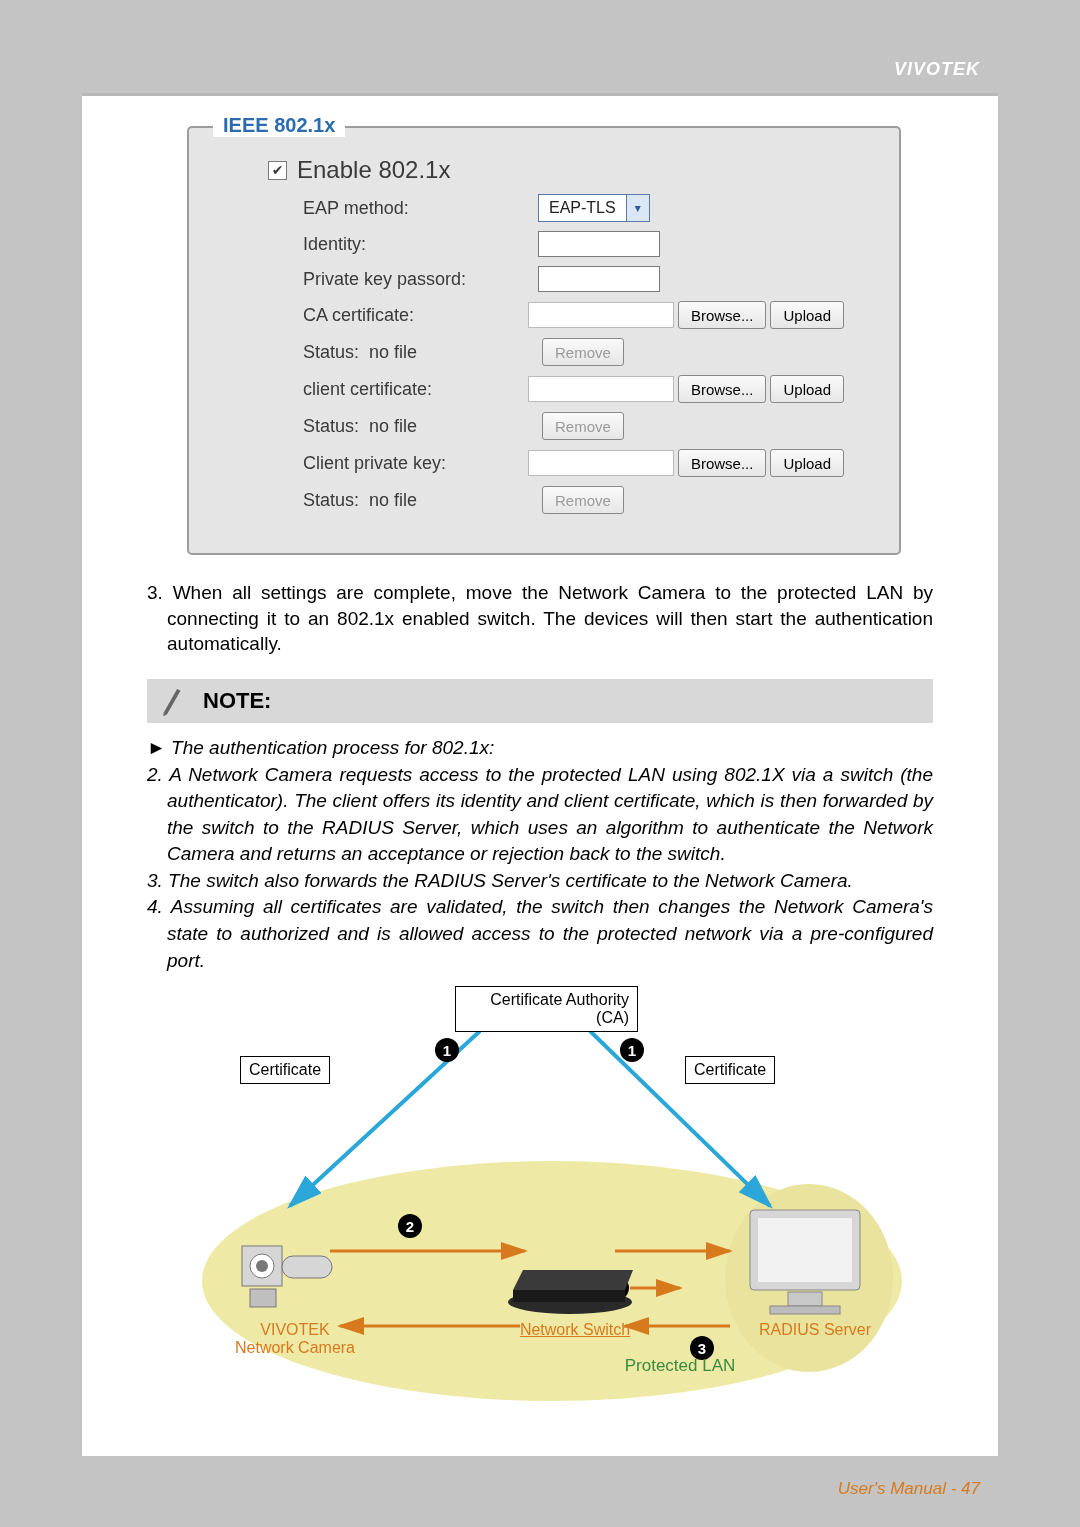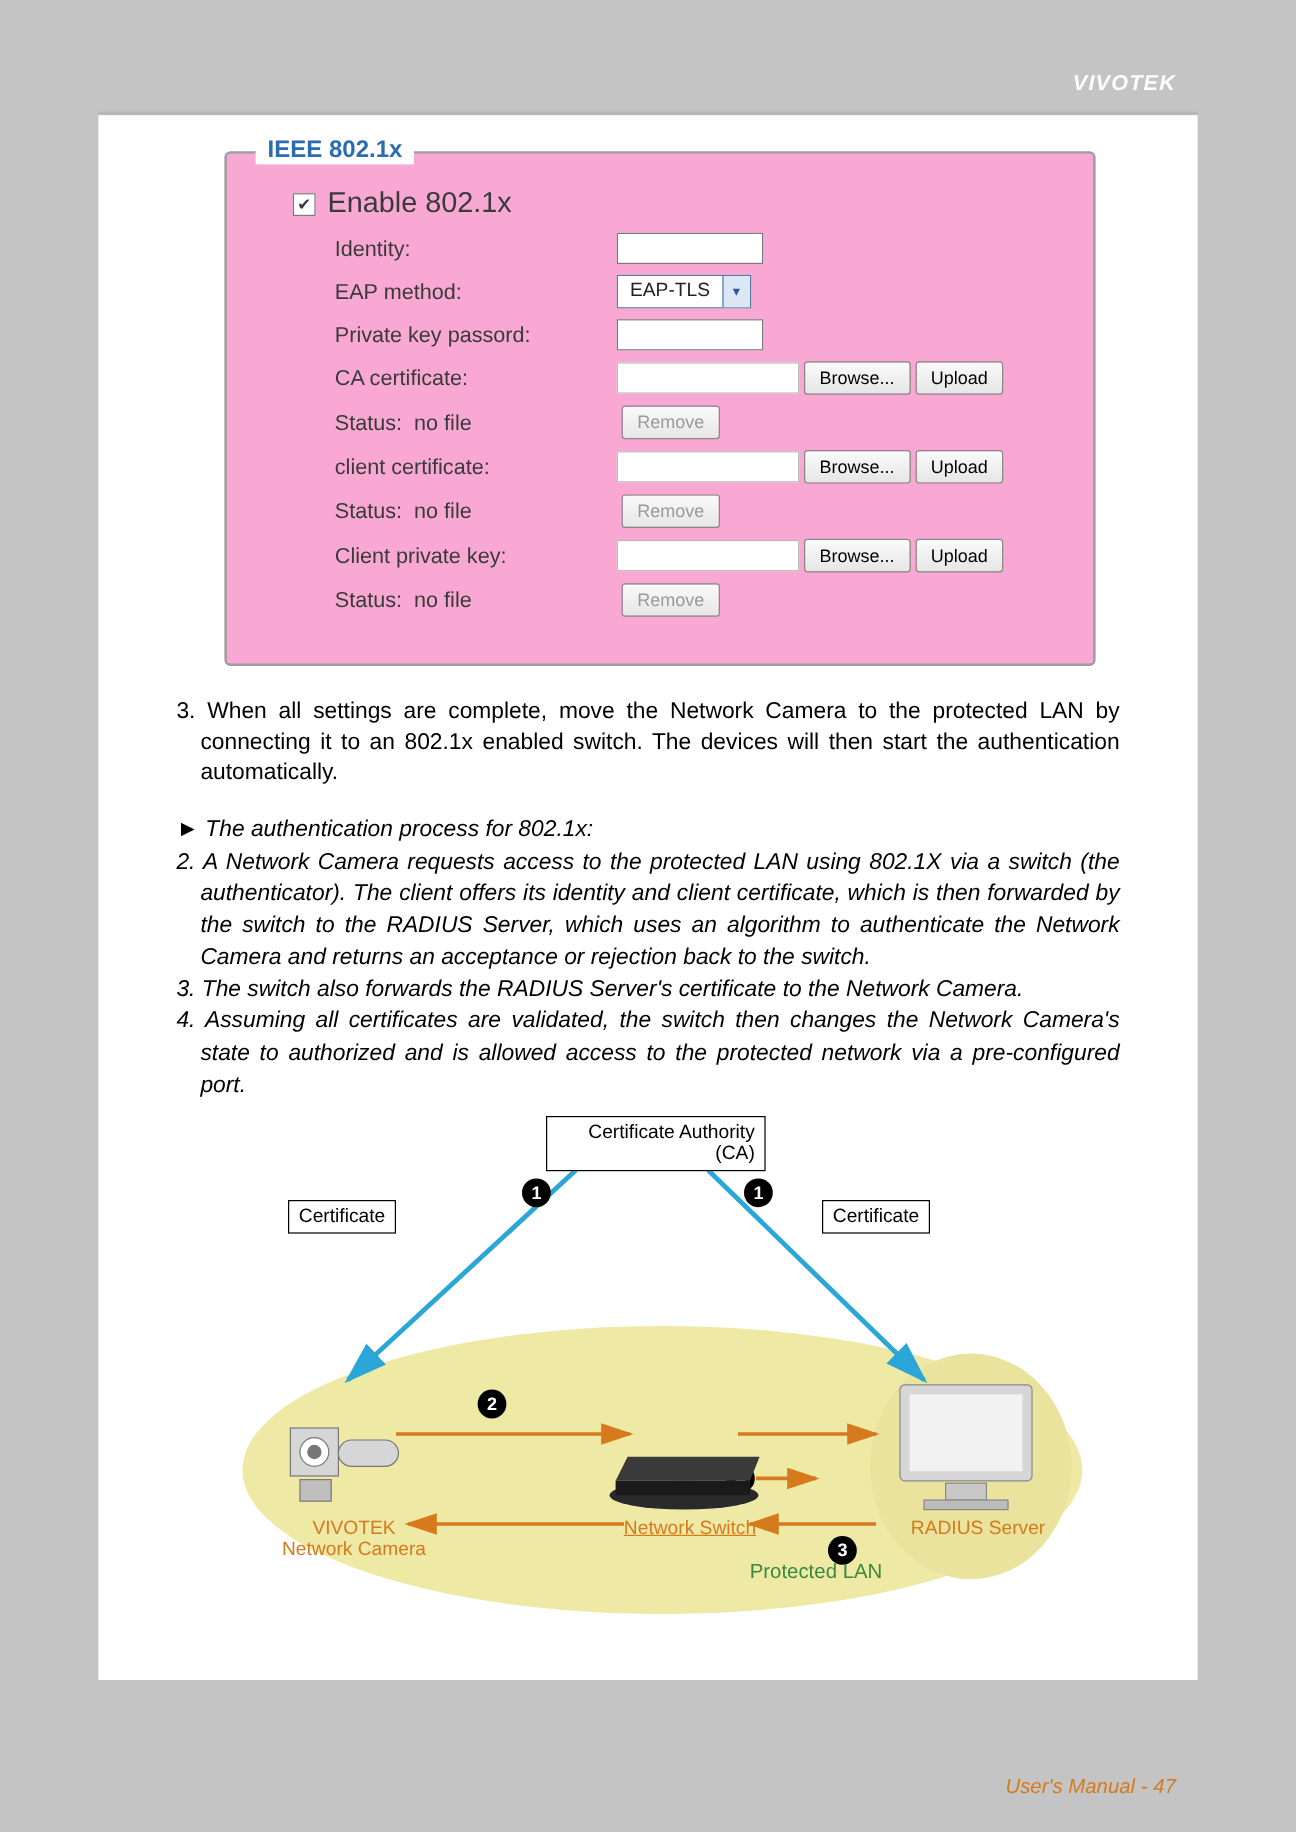--- a/index.html
+++ b/index.html
@@ -2,21 +2,21 @@
 <html><head>
 <meta charset="utf-8">
 <style>
   html,body{margin:0;padding:0;font-family:Arial,Helvetica,sans-serif;background:#c4c4c4;color:#000;}
   .page{width:976px;min-height:1527px;margin:0 auto;box-sizing:border-box;padding:55px 0 0 0;position:relative;}
   .sheet{background:#fff;margin:0 30px;padding:0 0 40px 0;}
   .brand-bar{height:38px;position:relative;}
   .brand{position:absolute;right:48px;top:4px;font-style:italic;font-weight:bold;color:#fff;letter-spacing:1px;font-size:18px;}
   .grey-strip{height:3px;background:#b7b7b7;margin:0 30px;}
   .content{padding:30px 50px 0 50px;}
-  .panel{border:2px solid #9c9c9c;border-radius:5px;padding:28px 55px 30px 55px;position:relative;margin:0 35px 25px 55px;background:#f9a8d4;}
+  .panel{border:2px solid #9c9c9c;border-radius:5px;padding:28px 55px 30px 79px;position:relative;margin:0 47px 25px 55px;background:#e5e5e5;}
   .panel-legend{position:absolute;top:-14px;left:24px;background:#fff;padding:0 10px;color:#2b6cb0;font-weight:bold;font-size:20px;}
   .row{display:flex;align-items:center;margin:9px 0;}
   .chk-row{margin:0 0 10px 0;}
   .chk{width:17px;height:17px;border:1px solid #7a7a7a;background:#fff;display:inline-flex;align-items:center;justify-content:center;margin-right:10px;font-size:14px;color:#3a3a3a;}
   .chk-label{font-size:24px;color:#3a3a3a;}
   .lbl{width:270px;font-size:18px;color:#3a3a3a;padding-left:35px;box-sizing:border-box;}
   .file-input{width:150px;height:24px;border:1px solid #bbb;background:#fff;}
   .text-input{width:120px;height:24px;border:1px solid #7a7a7a;background:#fff;}
   .select{display:inline-flex;align-items:center;border:1px solid #5a7aa6;height:26px;background:#fff;}
   .select-val{padding:0 10px;font-size:16px;color:#222;}
@@ -55,33 +55,33 @@
 
       <div class="panel">
         <div class="panel-legend">IEEE 802.1x</div>
 
         <div class="row chk-row">
           <span class="chk">✔</span>
           <span class="chk-label">Enable 802.1x</span>
         </div>
 
         <div class="row">
-          <div class="lbl">Identity:</div>
-          <div class="text-input"></div>
-        </div>
-
-        <div class="row">
           <div class="lbl">EAP method:</div>
           <div class="select">
             <span class="select-val">EAP-TLS</span>
             <span class="select-btn">▾</span>
           </div>
         </div>
 
         <div class="row">
+          <div class="lbl">Identity:</div>
+          <div class="text-input"></div>
+        </div>
+
+        <div class="row">
           <div class="lbl">Private key passord:</div>
           <div class="text-input"></div>
         </div>
 
         <div class="row">
           <div class="lbl">CA certificate:</div>
           <div class="file-input"></div>
           <span class="btn">Browse...</span>
           <span class="btn">Upload</span>
         </div>
@@ -114,20 +114,29 @@
         <div class="row">
           <div class="lbl">
             <span>Status:</span>&nbsp;&nbsp;<span>no file</span>
           </div>
           <span class="btn disabled">Remove</span>
         </div>
       </div>
 
       <p class="para" style="text-indent:-20px;padding-left:20px;">3. When all settings are complete, move the Network Camera to the protected LAN by connecting it to an 802.1x enabled switch. The devices will then start the authentication automatically.</p>
 
+      <div class="note-bar">
+        <span class="note-icon">
+          <svg viewBox="0 0 40 40" width="34" height="34">
+              <path d="M10 34 L26 6 L30 8 L14 36 Z" fill="#666"></path>
+              <path d="M10 34 L14 36 L10 38 Z" fill="#666"></path>
+            </svg>
+        </span>
+        <span class="note-title">NOTE:</span>
+      </div>
 
       <div class="note-body">
         <div>► The authentication process for 802.1x:</div>
         <div style="text-indent:-20px;padding-left:20px;">2. A Network Camera requests access to the protected LAN using 802.1X via a switch (the authenticator). The client offers its identity and client certificate, which is then forwarded by the switch to the RADIUS Server, which uses an algorithm to authenticate the Network Camera and returns an acceptance or rejection back to the switch.</div>
         <div style="text-indent:-20px;padding-left:20px;">3. The switch also forwards the RADIUS Server's certificate to the Network Camera.</div>
         <div style="text-indent:-20px;padding-left:20px;">4. Assuming all certificates are validated, the switch then changes the Network Camera's state to authorized and is allowed access to the protected network via a pre-configured port.</div>
       </div>
 
       <div class="diagram">
         <div class="oval lan-oval"></div>

